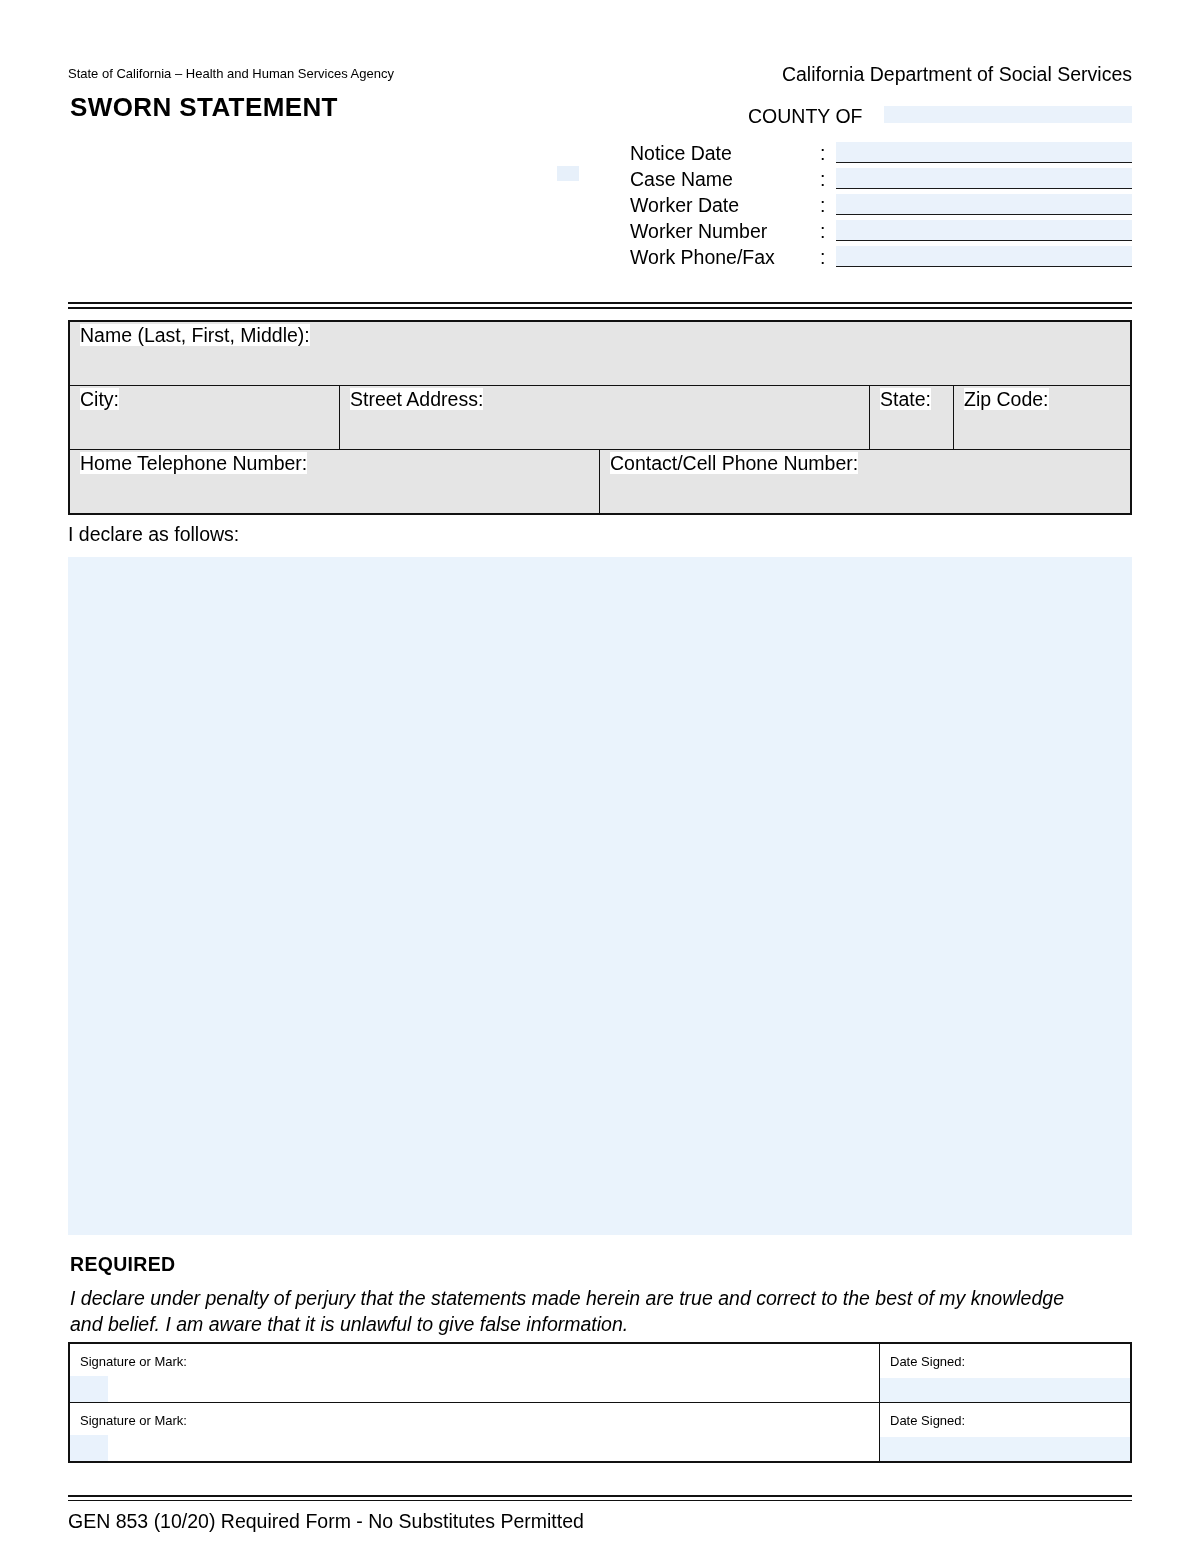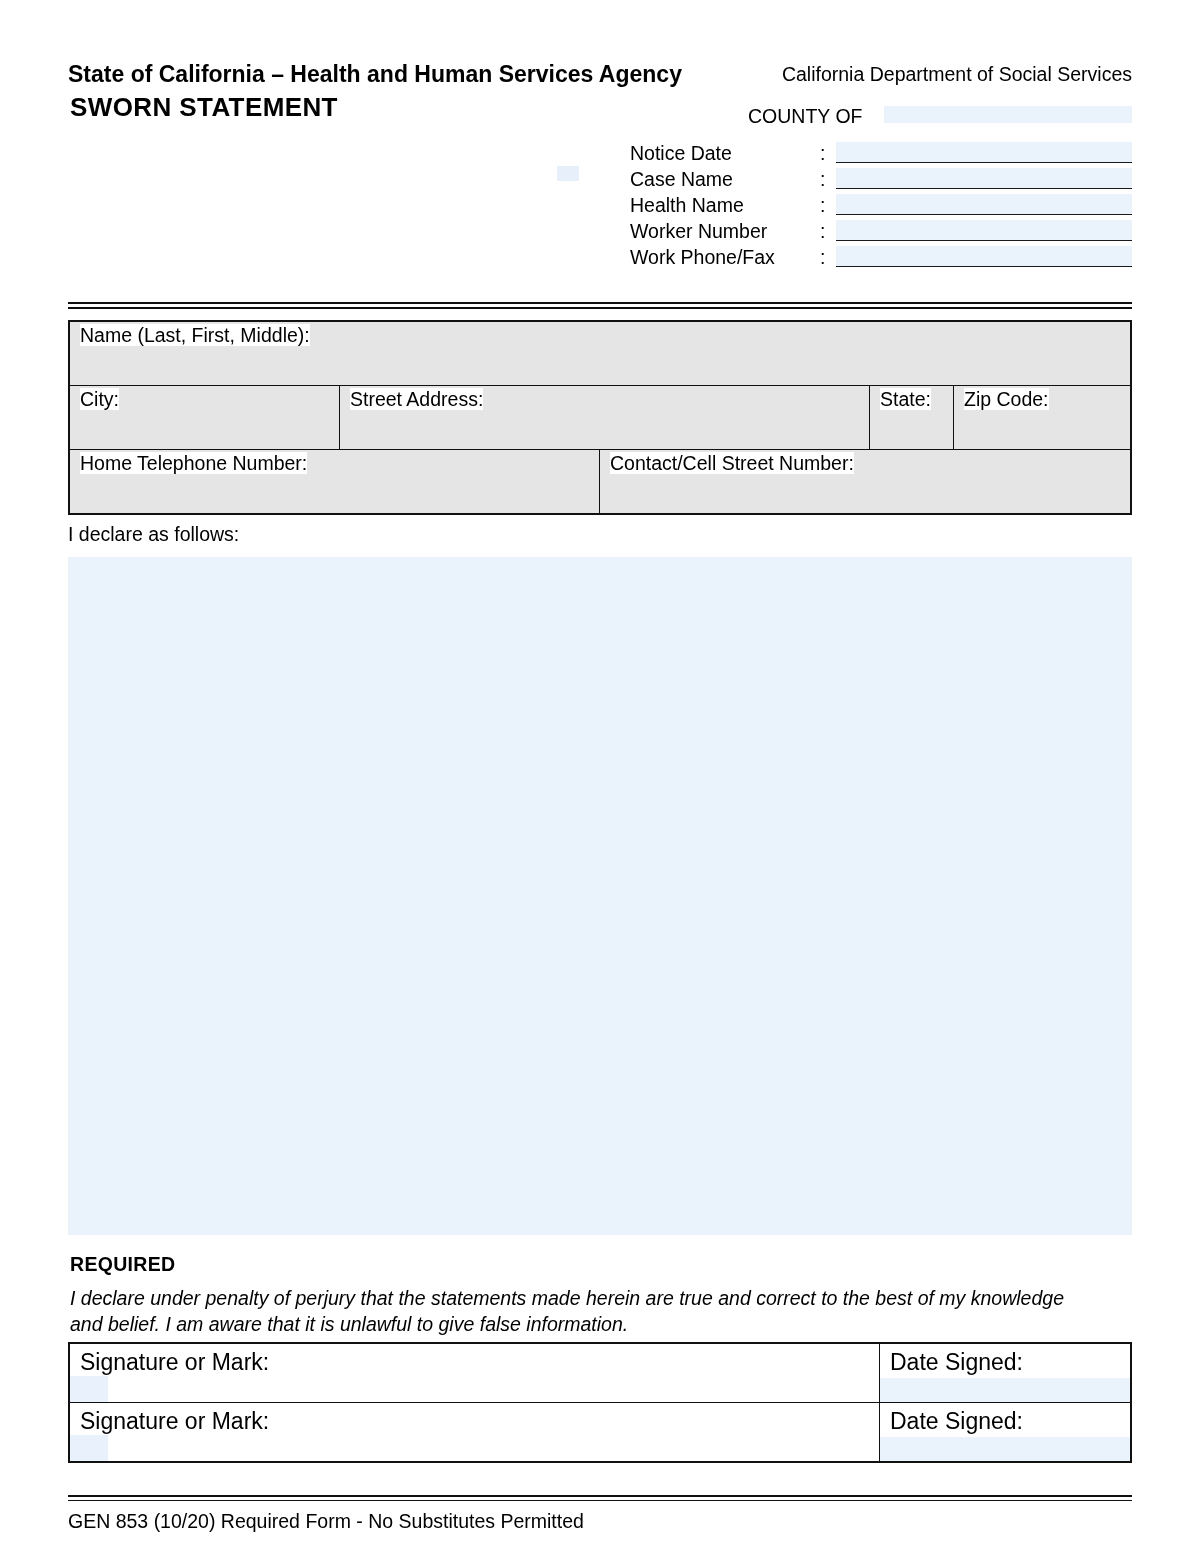--- a/index.html
+++ b/index.html
@@ -24,24 +24,23 @@
   }
 
   
   .header-row {
     display: flex;
     justify-content: space-between;
     align-items: flex-start;
     padding-top: 62px;
   }
   .agency-line {
-    font-size: 23px;
+    font-size: 13px;
     line-height: 24px;
     white-space: nowrap;
-    font-weight: bold;
   }
   .dept-line {
     font-size: 19.5px;
     line-height: 24px;
     white-space: nowrap;
     margin-left: 12px;
   }
 
   .title-row {
     display: flex;
@@ -231,21 +230,21 @@
     height: 58px;
     padding: 7px 10px 0 10px;
     border-right: 1.6px solid #111;
     background: #ffffff;
     position: relative;
   }
   .sig-cell:last-child { border-right: none; }
   .sig-name { width: 810px; }
   .sig-date { width: 250px; }
   .sig-cell .lbl {
-    font-size: 23px;
+    font-size: 13px;
     line-height: 22px;
   }
   .sig-cell .fill {
     position: absolute;
     left: 0;
     bottom: 0;
     width: 38px;
     height: 26px;
     background: #e9f2fc;
   }
@@ -298,21 +297,21 @@
       <span class="notice-label">Notice Date</span>
       <span class="notice-colon">:</span>
       <span class="notice-input"></span>
     </div>
     <div class="notice-row">
       <span class="notice-label">Case Name</span>
       <span class="notice-colon">:</span>
       <span class="notice-input"></span>
     </div>
     <div class="notice-row">
-      <span class="notice-label">Health Name</span>
+      <span class="notice-label">Worker Date</span>
       <span class="notice-colon">:</span>
       <span class="notice-input"></span>
     </div>
     <div class="notice-row">
       <span class="notice-label">Worker Number</span>
       <span class="notice-colon">:</span>
       <span class="notice-input"></span>
     </div>
     <div class="notice-row">
       <span class="notice-label">Work Phone/Fax</span>
@@ -344,21 +343,21 @@
       </div>
       <div class="at-cell cell-zip">
         <span class="lbl">Zip Code:</span>
       </div>
     </div>
     <div class="at-row">
       <div class="at-cell cell-home">
         <span class="lbl">Home Telephone Number:</span>
       </div>
       <div class="at-cell cell-cell">
-        <span class="lbl">Contact/Cell Street Number:</span>
+        <span class="lbl">Contact/Cell Phone Number:</span>
       </div>
     </div>
   </div>
 
   <div class="declare-line">I declare as follows:</div>
 
   <div class="statement-box"></div>
 
   <div class="required-head">REQUIRED</div>
   <div class="perjury">I declare under penalty of perjury that the statements made herein are true and correct to the best of my knowledge and belief.  I am aware that it is unlawful to give false information.</div>

